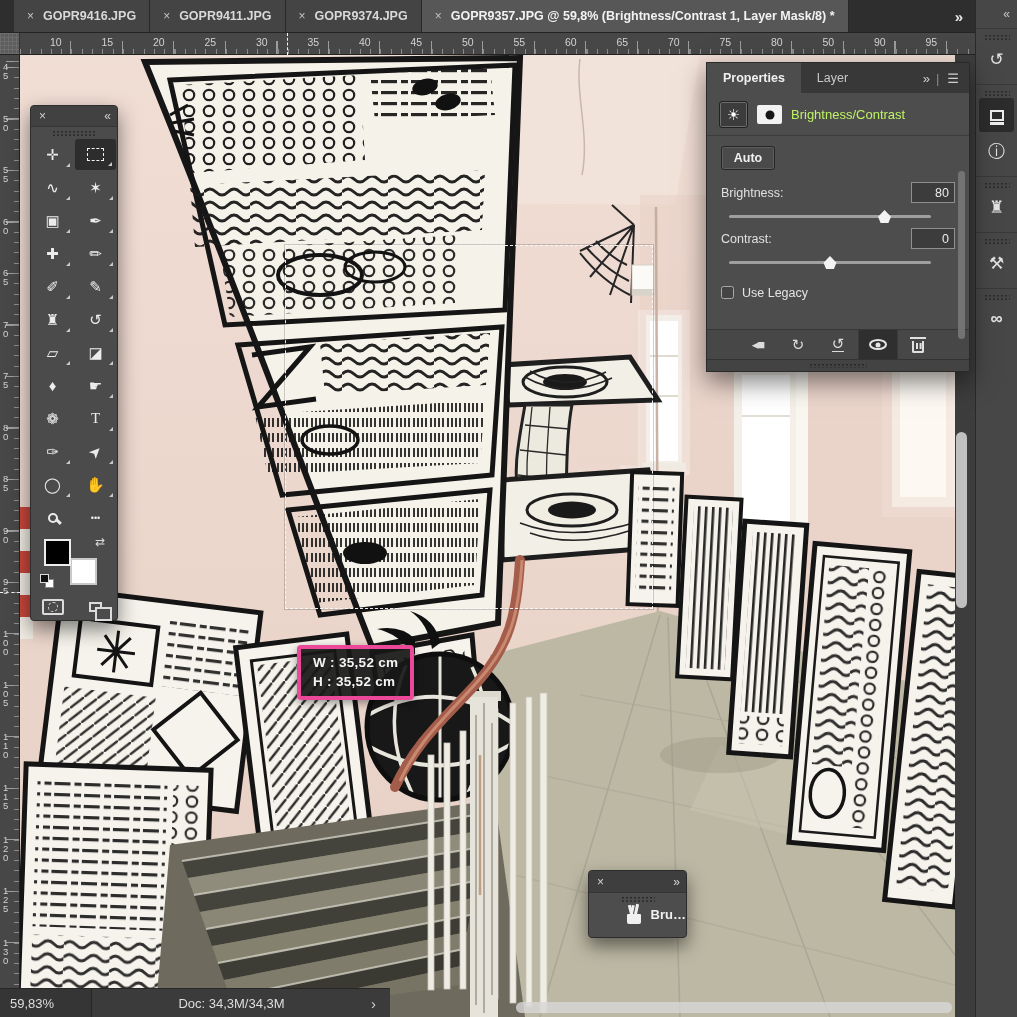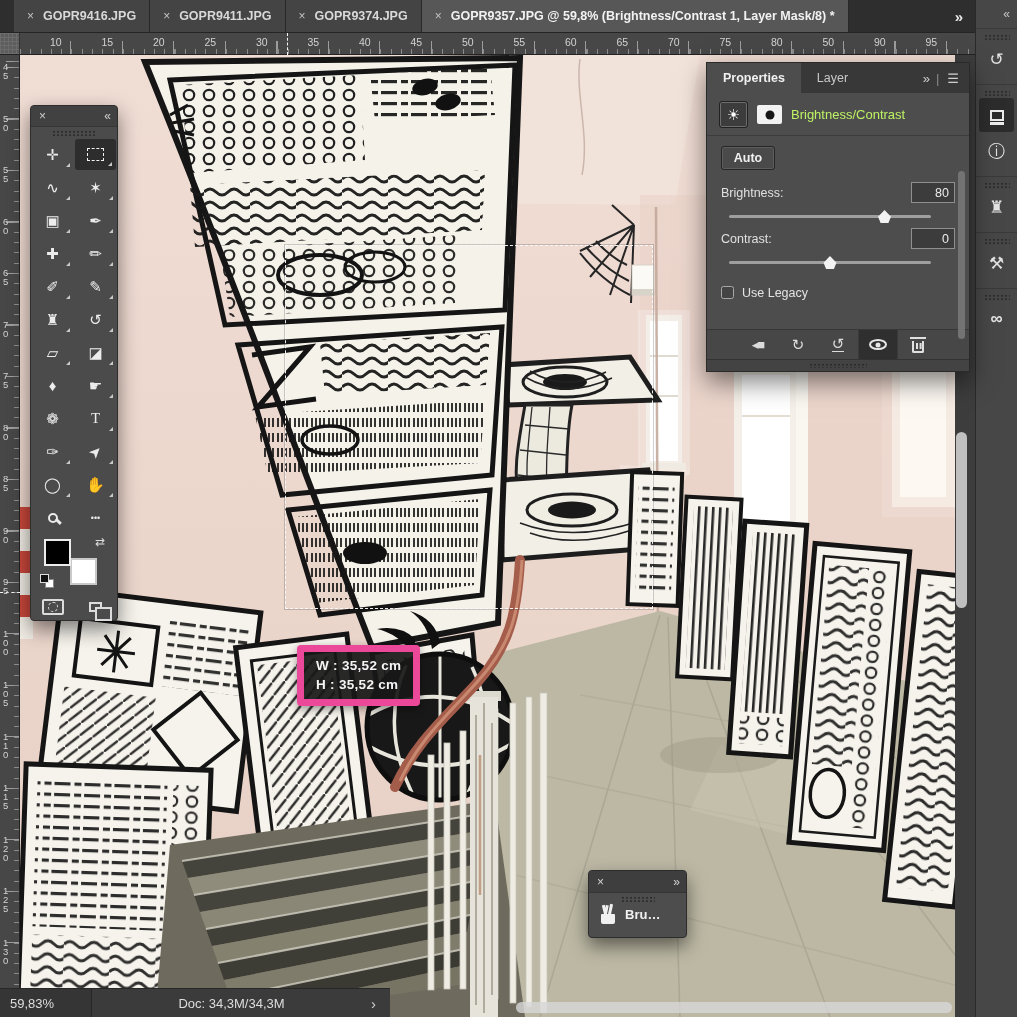--- a/index.html
+++ b/index.html
@@ -31,21 +31,21 @@
   .vnum{position:absolute;left:3px;width:12px;font-size:9.5px;line-height:9px;color:#d2d2d2;white-space:pre-line;}
   .ruler-marker-h{position:absolute;left:287px;top:0;width:1px;height:22px;border-left:1px dashed #f5f5f5;}
   .ruler-marker-v{position:absolute;top:537px;left:0;height:1px;width:20px;border-top:1px dashed #f5f5f5;}
 
   
   .photo-wrap{position:absolute;left:20px;top:55px;width:935px;height:962px;z-index:1;overflow:hidden;}
   .photo-wrap svg{display:block;}
   .pasteboard{position:absolute;left:955px;top:55px;width:20px;height:962px;background:#3d3d3d;z-index:2;}
 
   .selection-ants{position:absolute;left:285px;top:245px;width:368px;height:364px;border:1.5px dashed rgba(250,250,250,.95);z-index:12;box-shadow:0 0 0 1px rgba(0,0,0,.18);}
-  .size-tip{position:absolute;left:297px;top:645px;background:rgba(24,24,24,.93);border:7px solid #ec4899;border-radius:4px;padding:4px 12px 5px;z-index:40;box-shadow:0 3px 9px rgba(0,0,0,.4);}
+  .size-tip{position:absolute;left:297px;top:645px;background:rgba(24,24,24,.93);border:4px solid #ec4899;border-radius:4px;padding:4px 12px 5px;z-index:40;box-shadow:0 3px 9px rgba(0,0,0,.4);}
   .size-tip div{color:#f4f4f4;font-size:13.5px;font-weight:600;line-height:19px;letter-spacing:.3px;white-space:nowrap;}
 
   .vscroll{position:absolute;left:956px;top:432px;width:11px;height:176px;background:rgba(215,215,215,.85);border-radius:6px;z-index:13;}
   .hscroll{position:absolute;left:516px;top:1002px;width:436px;height:11px;background:rgba(215,215,215,.8);border-radius:6px;z-index:13;}
 
   
   .toolbar{position:absolute;left:30px;top:105px;width:88px;height:516px;background:#4b4b4b;border:1px solid #2e2e2e;border-radius:4px;z-index:50;box-shadow:0 8px 20px rgba(0,0,0,.5);}
   .tb-head{height:21px;background:#414141;border-bottom:1px solid #353535;border-radius:4px 4px 0 0;display:flex;justify-content:space-between;align-items:center;padding:0 8px;color:#cfcfcf;font-size:12px;}
   .tb-head .cc{letter-spacing:-2px;font-size:12px;}
   .grip{height:6px;width:44px;margin:3px auto 2px;background-image:radial-gradient(circle,#2d2d2d 0.9px,transparent 1.1px);background-size:4px 3.5px;}
@@ -117,21 +117,21 @@
   .dock-item{height:34px;display:flex;align-items:center;justify-content:center;color:#e3e3e3;font-size:17px;cursor:pointer;margin:2px 3px;}
   .dock-item.pressed{background:#2c2c2c;border-radius:3px;}
   .css-cube{width:14px;height:11px;border:2px solid #ececec;position:relative;display:inline-block;}
   .css-cube::after{content:'';position:absolute;left:-2px;bottom:-6px;width:14px;height:3px;background:#ececec;}
   .dock .grip{width:26px;}
 
   
   .bru{position:absolute;left:588px;top:870px;width:99px;height:68px;background:#4d4d4d;border:1px solid #2c2c2c;border-radius:4px;z-index:50;box-shadow:0 8px 18px rgba(0,0,0,.5);}
   .bru-head{height:22px;background:#3e3e3e;border-radius:4px 4px 0 0;border-bottom:1px solid #343434;display:flex;justify-content:space-between;align-items:center;padding:0 8px;color:#d5d5d5;font-size:12px;}
   .bru-head .cc{letter-spacing:-2px;}
-  .bru-body{display:flex;align-items:center;gap:10px;padding:2px 0 0 12px;}
+  .bru-body{display:flex;align-items:center;gap:10px;padding:2px 0 0 12px;justify-content:flex-end;}
   .bru-label{color:#f0f0f0;font-size:13px;font-weight:700;}
   .css-brushcup{width:14px;height:10px;background:#f0f0f0;border-radius:1px 1px 2px 2px;position:relative;display:inline-block;margin-top:10px;}
   .css-brushcup::before{content:'';position:absolute;width:2.5px;height:10px;background:#f0f0f0;left:2px;top:-9px;transform:rotate(-14deg);}
   .css-brushcup::after{content:'';position:absolute;width:2.5px;height:11px;background:#f0f0f0;left:8px;top:-10px;transform:rotate(12deg);box-shadow:-4px 2px 0 #f0f0f0;}
 
   
   .statusbar{position:absolute;left:0;top:988px;width:390px;height:29px;background:#3b3b3b;border-top:1px solid #272727;display:flex;align-items:center;z-index:55;}
   .sb-zoom{width:92px;height:100%;background:#353535;border-right:1px solid #262626;display:flex;align-items:center;padding-left:10px;color:#dedede;font-size:13px;cursor:text;}
   .sb-doc{flex:1;text-align:center;color:#dedede;font-size:13px;}
   .sb-chev{padding-right:14px;color:#cfcfcf;font-size:15px;cursor:pointer;}

